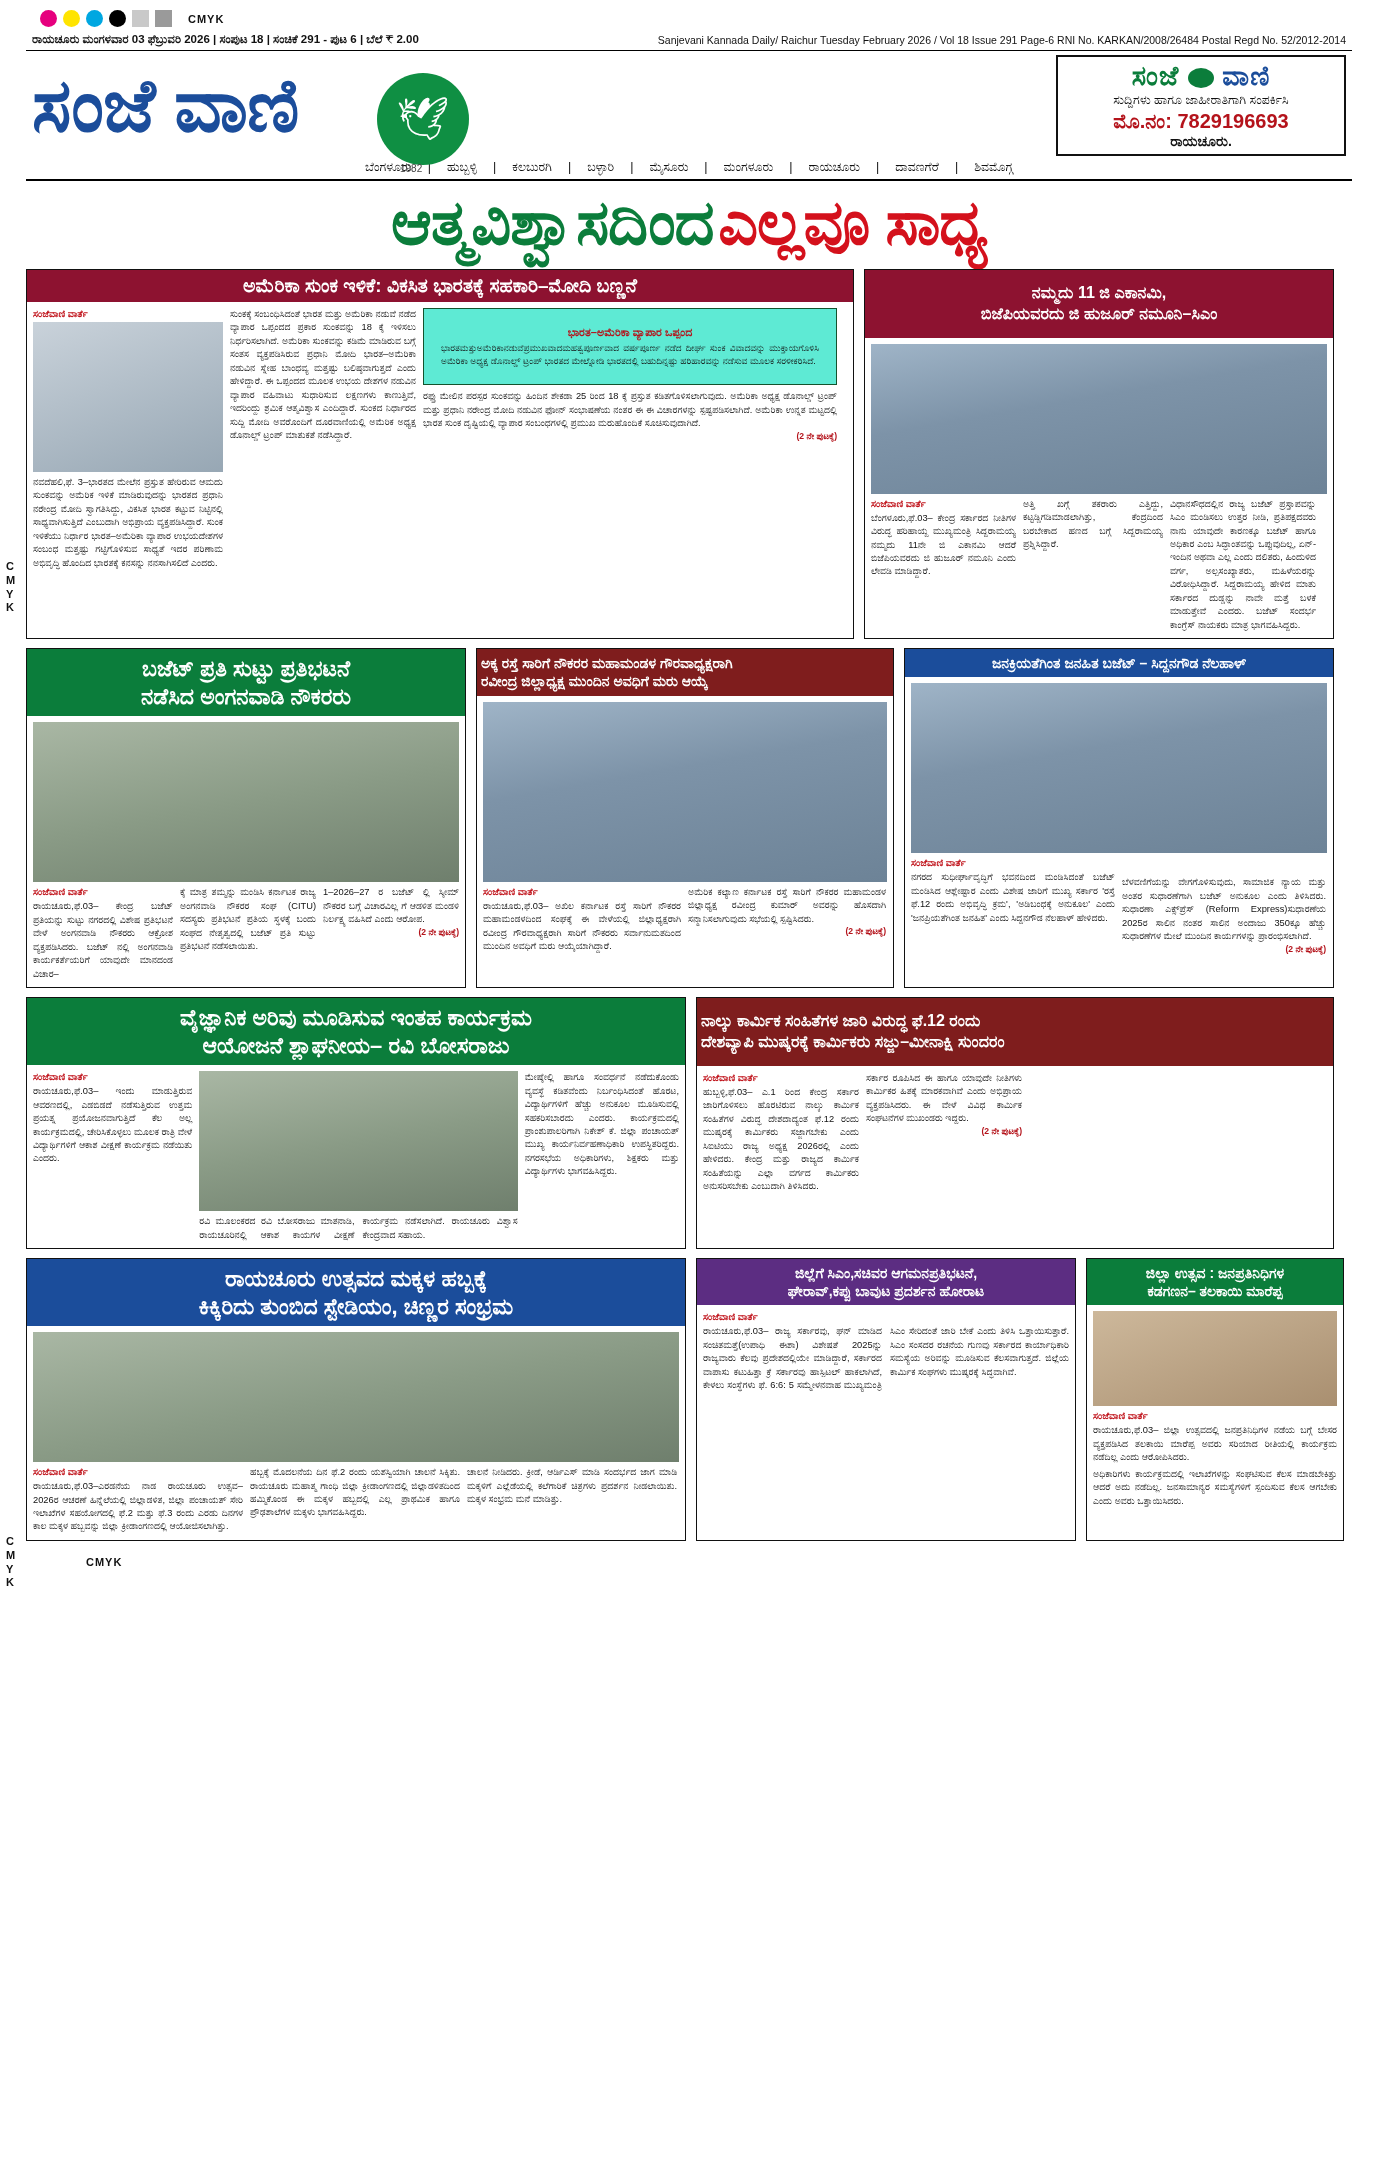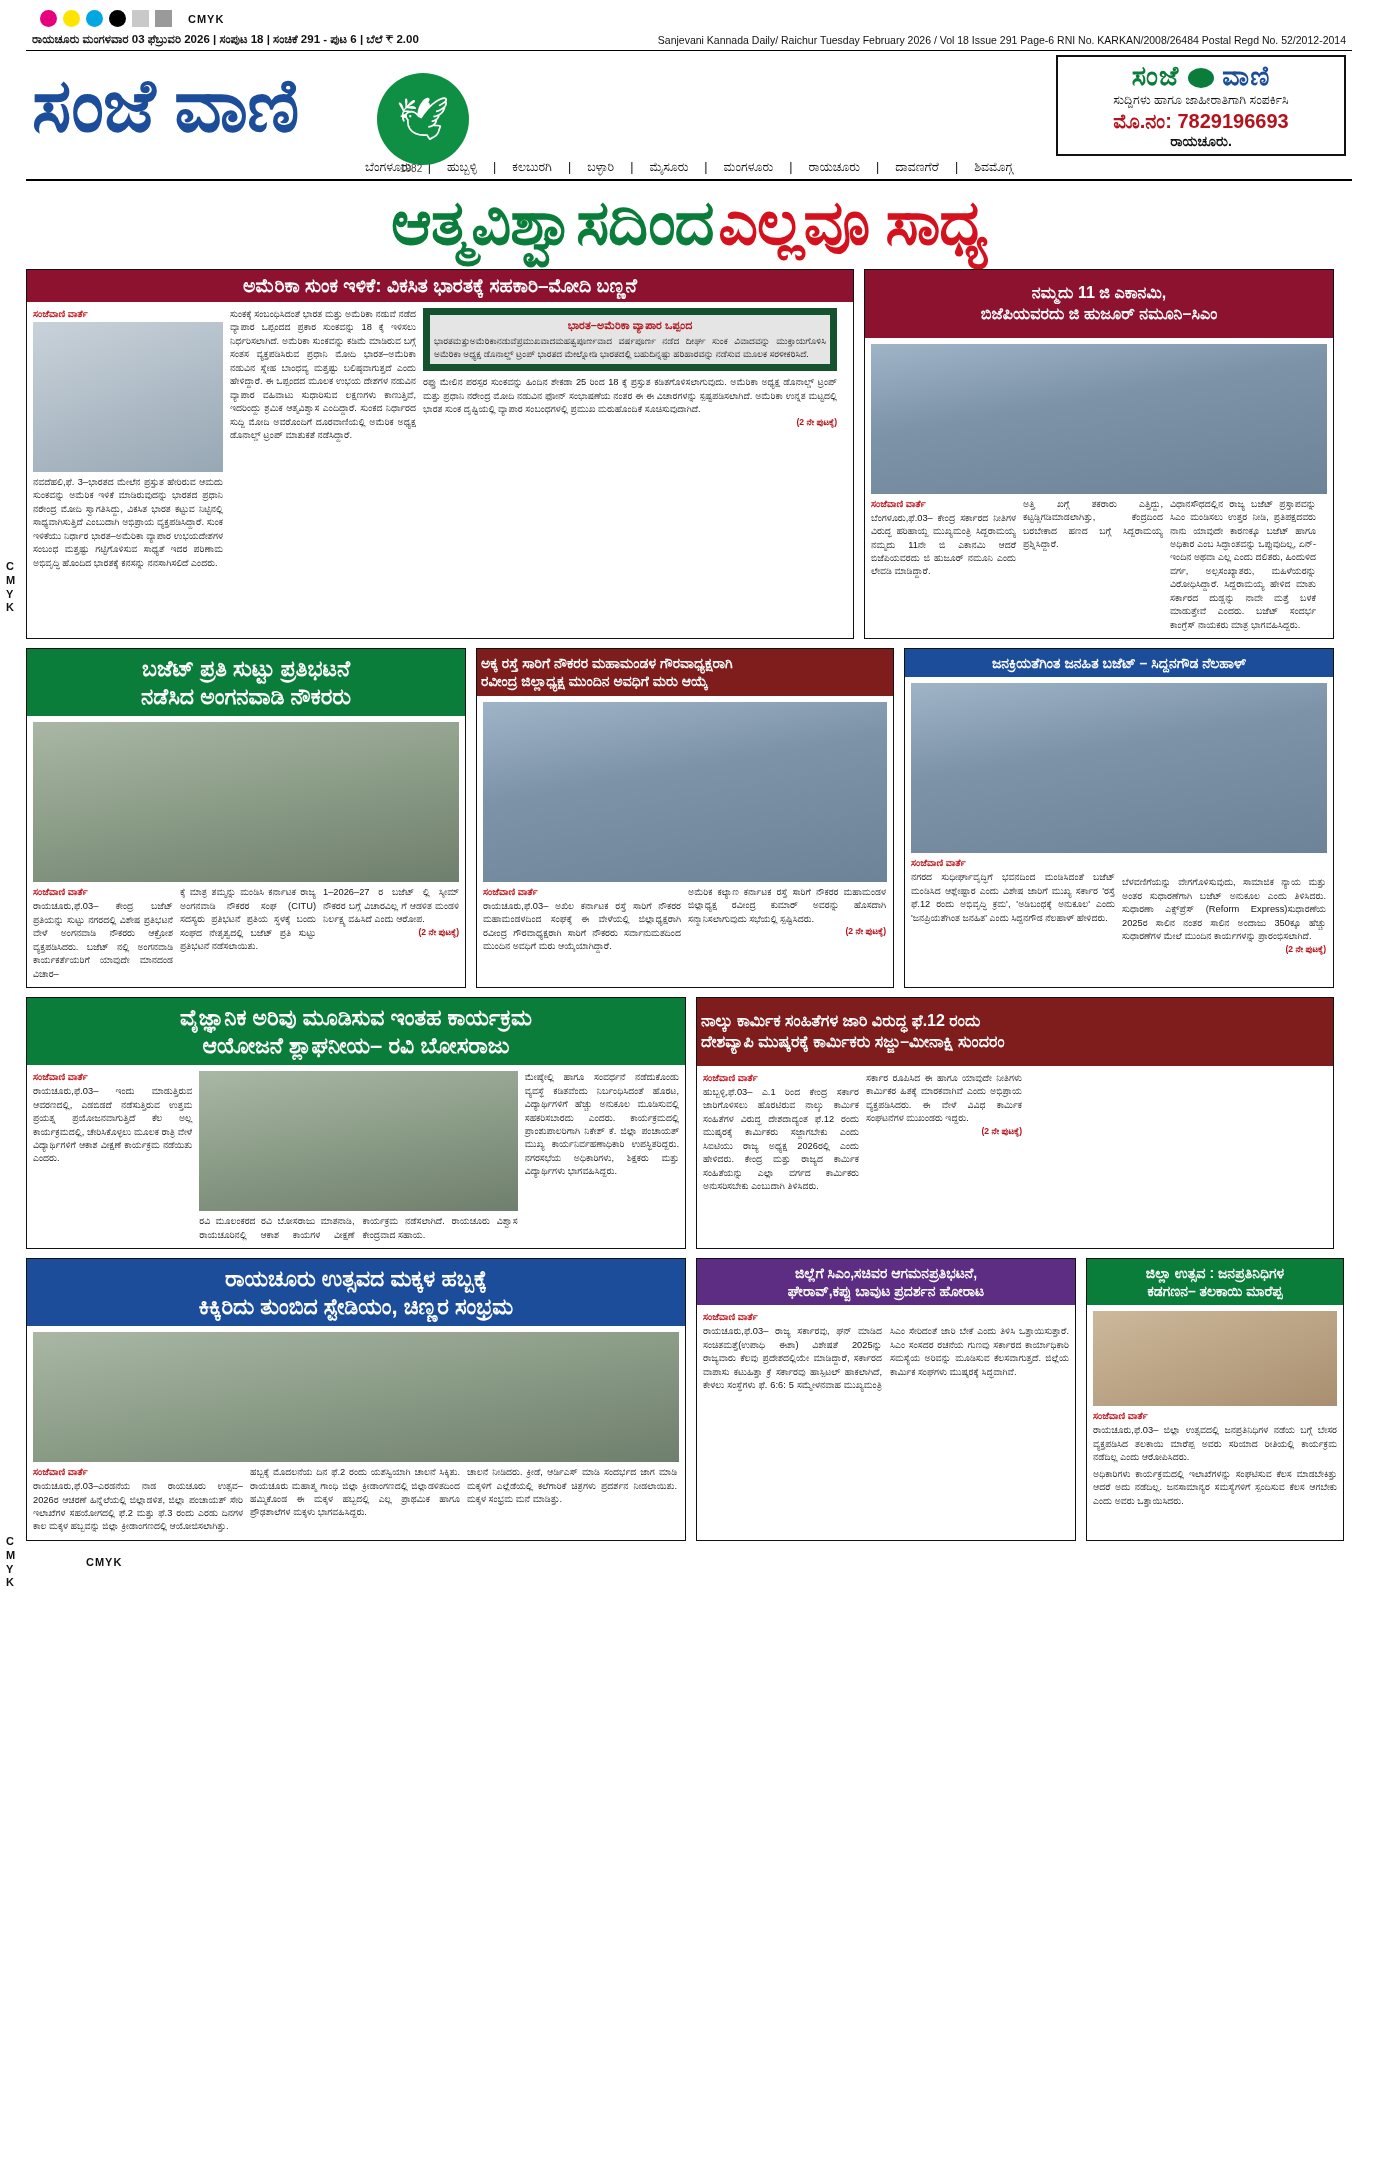--- a/index.html
+++ b/index.html
@@ -81,21 +81,21 @@
   
   .regmark { position:absolute; left:6px; font-size:11px; font-weight:bold; line-height:1.25; }
 
   .small-caption { font-size:8.4px; color:#111; }
 
   .sec-title1 { font-size:19px; padding:5px 4px; }
   .sec-title2 { font-size:22px; padding:6px 4px; line-height:1.25; }
   .sec-title3 { font-size:16px; padding:13px 4px; line-height:1.3; }
   .sec-title4 { font-size:14px; padding:5px 4px; line-height:1.3; }
 
-  .yellowbox { background:#e5e5e5; border:7px solid #14532d; padding:4px; }
+  .yellowbox { background:#5eead4; border:1px solid #14532d; padding:17px; }
   .yellowbox .ytitle { color:#b4131b; font-weight:bold; font-size:11px; text-align:center; margin-bottom:3px; }
   .yellowbox .ytxt { font-size:9px; line-height:1.4; text-align:justify; }
 
   .cols2 { column-count:2; column-gap:8px; }
 </style>
 </head>
 <body>
 
 <div class="page">
 

